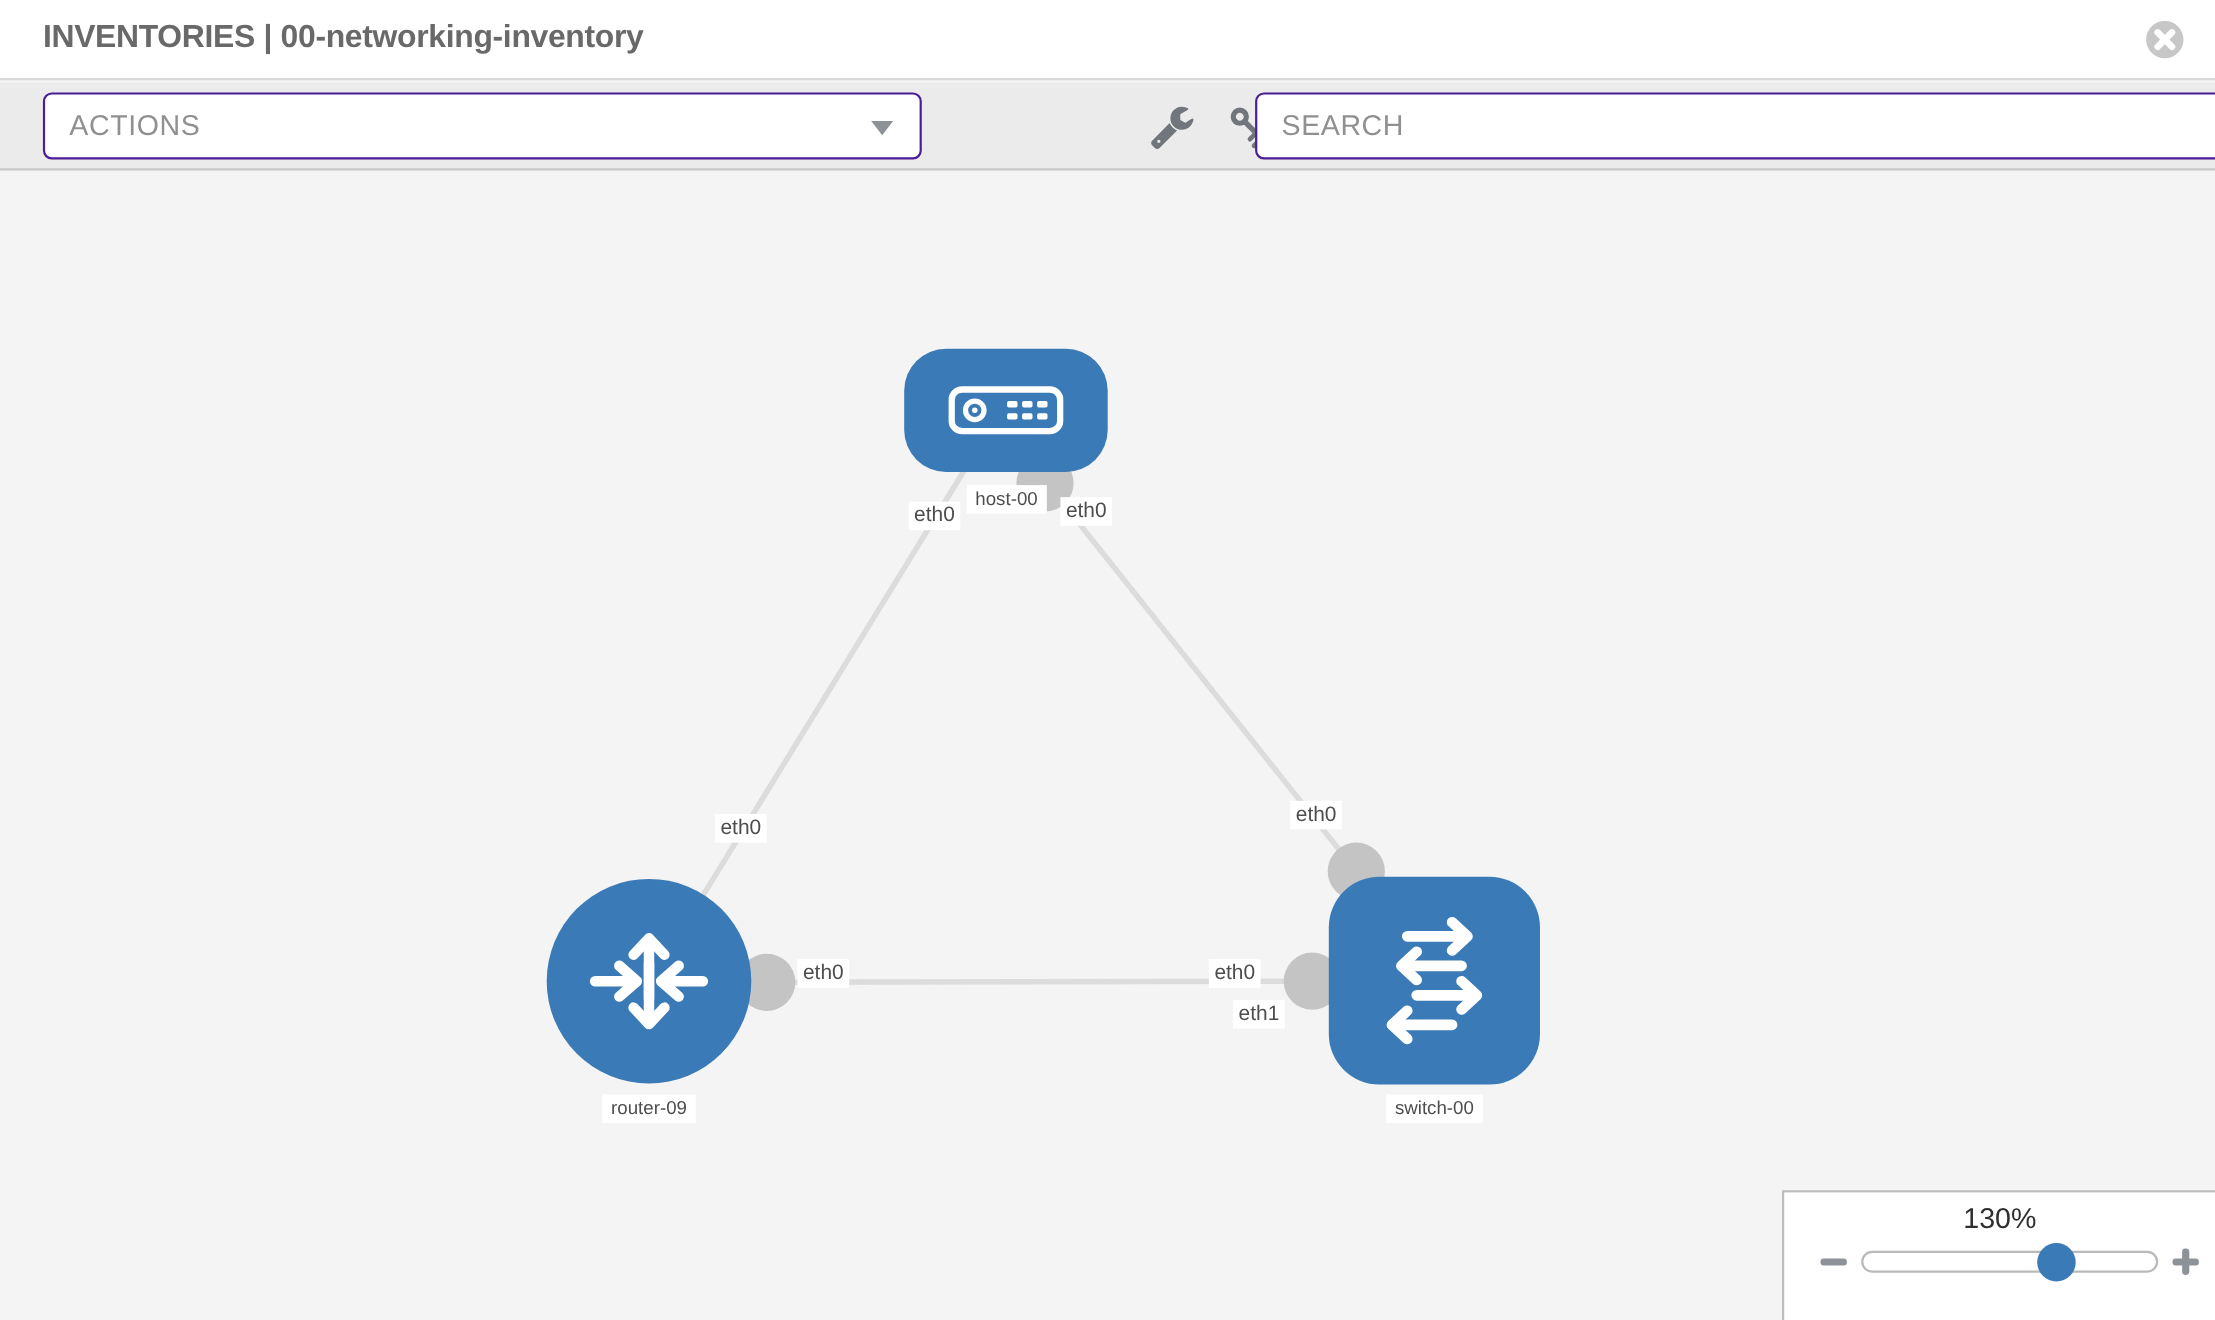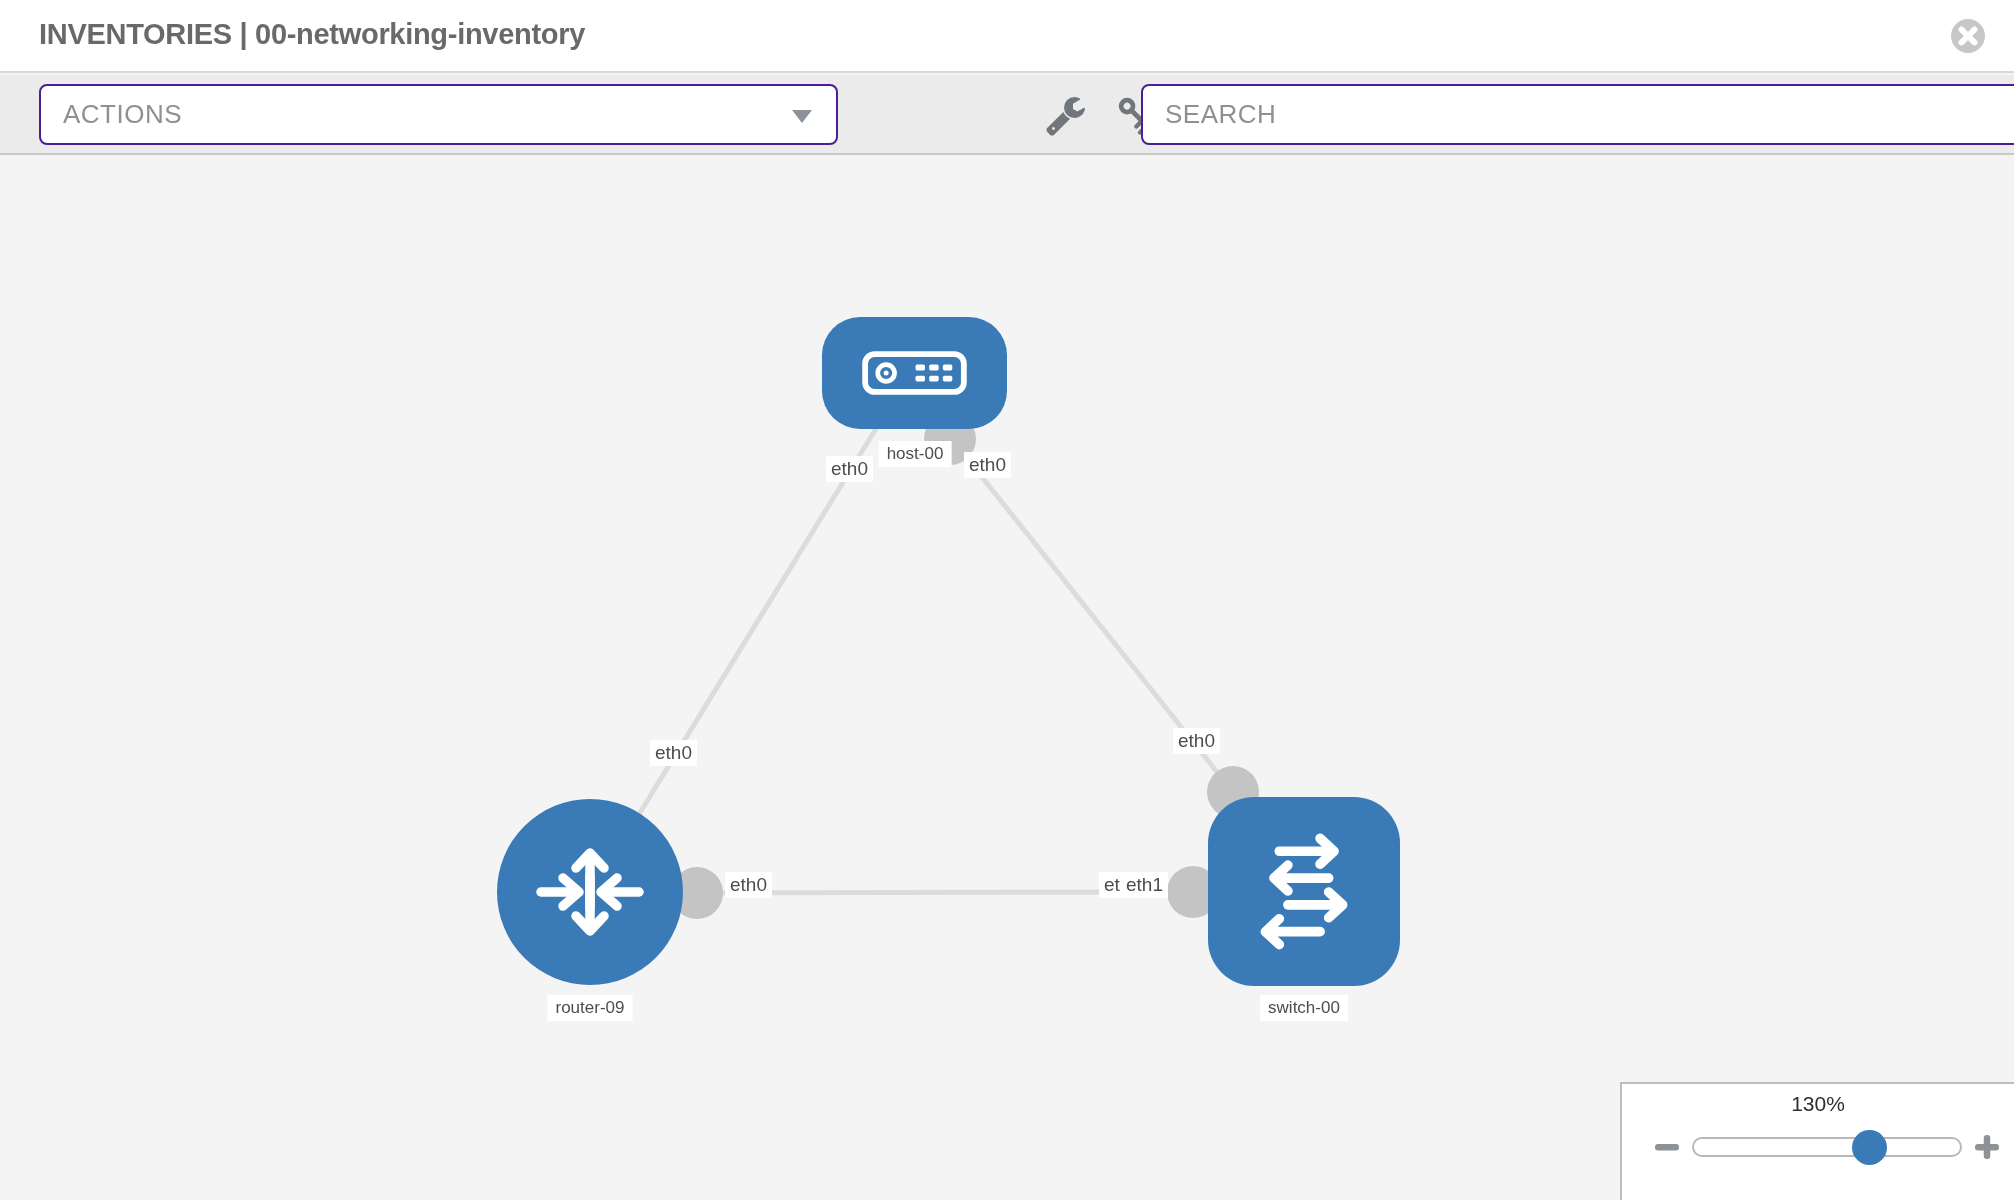--- a/index.html
+++ b/index.html
@@ -46,27 +46,27 @@
   .if-label { font-size:19px; padding:2px 5px;text-align:center; }
   .lbl-host   { left:915px;  top:284px; }
   .lbl-router { left:590px;  top:838px; }
   .lbl-switch { left:1304px; top:838px; }
   .if-host-left    { left:826px;  top:299px; }
   .if-host-right   { left:964px;  top:295px; }
   .if-link-router  { left:650px;  top:583px; }
   .if-link-switch  { left:1173px; top:571px; }
   .if-router-port  { left:725px;  top:715px; }
   .if-switch-back  { left:1099px; top:715px; z-index:3; }
-  .if-switch-front { left:1121px; top:715px; z-index:4; }
+  .if-switch-front { left:1121px; top:752px; z-index:4; }
 
   
   .zoom-panel { position:absolute; left:1620px; top:1082px; width:396px; height:120px;
     background:#ffffff; border:2px solid #bdbdbd; z-index:5; }
   .zoom-value { position:absolute; left:0; top:8px; width:100%; text-align:center;
-    font-size:21px; color:#2f2f2f; }
+    font-size:26px; color:#2f2f2f; }
   .zoom-minus { position:absolute; left:32px; top:50px; width:26px; height:26px; cursor:pointer; }
   .zoom-plus  { position:absolute; left:352px; top:50px; width:26px; height:26px; cursor:pointer; }
   .zoom-track { position:absolute; left:70px; top:53px; width:270px; height:20px;
     background:#ffffff; border:2px solid #b9b9b9; border-radius:11px; cursor:pointer; }
   .zoom-thumb { position:absolute; left:158px; top:-9px; width:35px; height:35px;
     border-radius:50%; background:#3a7bb7; cursor:grab; }
 </style>
 </head>
 <body>
 

